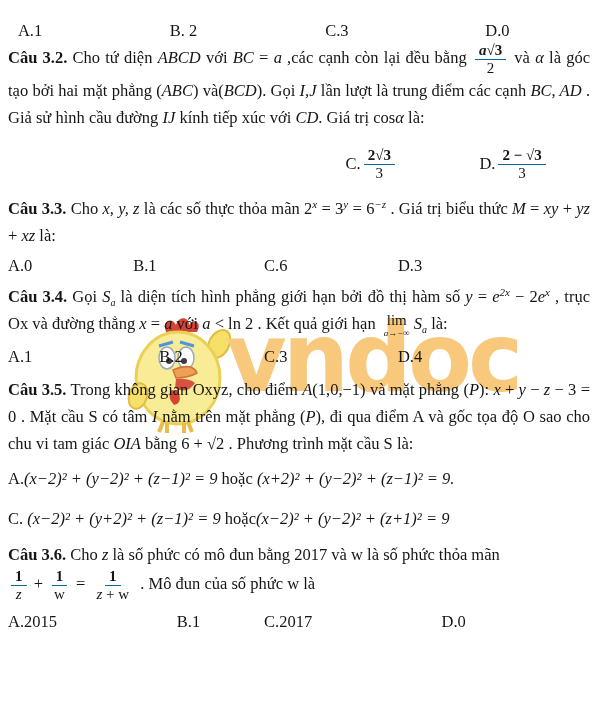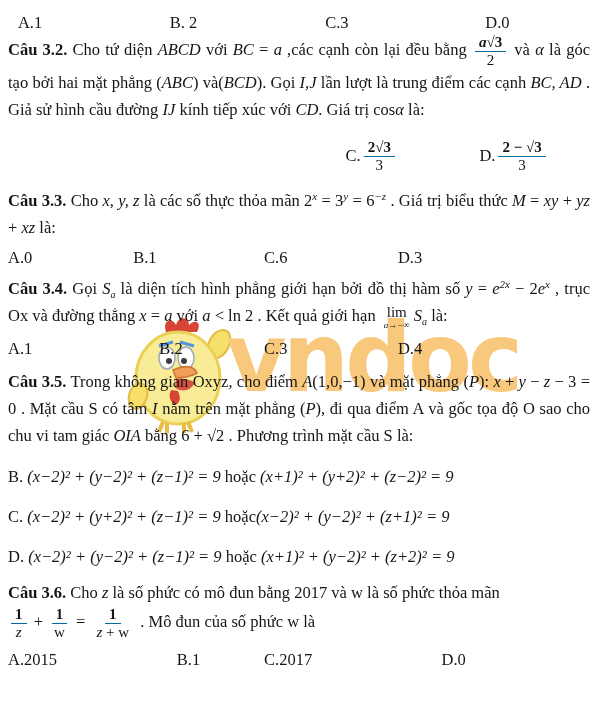--- a/index.html
+++ b/index.html
@@ -2,21 +2,21 @@
 <html><head>
 <meta charset="utf-8">
 <style>
   * { box-sizing: border-box; }
   html,body { margin:0; padding:0; }
   body {
     width:600px; height:721px; background:#ffffff; color:#151515;
     font-family:"Liberation Serif","DejaVu Serif",serif;
     position:relative; overflow:hidden;
   }
-  .content { position:relative; z-index:1; padding:12px 10px 0 8px; }
+  .content { position:relative; z-index:1; padding:20px 10px 0 8px; }
   .para { text-align:justify; font-size:16.5px; line-height:27px; margin:0; }
   .qlabel { font-weight:bold; }
   .mi { font-style:italic; }
   sup { font-size:11px; line-height:0; vertical-align:super; font-style:italic; }
   sub { font-size:10px; line-height:0; vertical-align:sub; font-style:italic; }
   .frac { display:inline-flex; flex-direction:column; align-items:center;
           vertical-align:middle; margin:0 3px; font-size:15px; line-height:17px; }
   .fnum { display:block; padding:0 4px; border-bottom:1px solid #0369a1;font-weight:bold; }
   .fden { display:block; padding:0 4px; }
   .lim { display:inline-flex; flex-direction:column; align-items:center;
@@ -129,23 +129,22 @@
     <span class="opt" style="left:44%">
         <span>C.3</span>
       </span>
     <span class="opt" style="left:67%">
         <span>D.4</span>
       </span>
   </div>
 
   <p class="para" style="margin-top:8px"><b class="qlabel">Câu 3.5.</b><span><span> Trong không gian Oxyz, cho điểm </span><span class="mi">A</span><span>(1,0,−1)  và mặt phẳng (</span><span class="mi">P</span><span>): </span><span class="mi">x</span><span> + </span><span class="mi">y</span><span> − </span><span class="mi">z</span><span> − 3 = 0 . Mặt cầu S có tâm </span><span class="mi">I</span><span> nằm trên mặt phẳng (</span><span class="mi">P</span><span>), đi qua điểm A và gốc tọa độ O sao cho chu vi tam giác </span><span class="mi">OIA</span><span> bằng 6 + √2 . Phương trình mặt cầu S là:</span></span></p>
 
-  <p class="choice" style="margin-top:16px"><span>B. </span><span class="mi">(x−2)² + (y−2)² + (z−1)² = 9</span><span> hoặc </span><span class="mi">(x+1)² + (y+2)² + (z−2)² = 9</span></p>
+  <p class="choice" style="margin-top:10px"><span>A.</span><span class="mi">(x−2)² + (y−2)² + (z−1)² = 9</span><span> hoặc </span><span class="mi">(x+2)² + (y−2)² + (z−1)² = 9.</span></p>
   <p class="choice" style="margin-top:16px"><span>C. </span><span class="mi">(x−2)² + (y+2)² + (z−1)² = 9</span><span> hoặc</span><span class="mi">(x−2)² + (y−2)² + (z+1)² = 9</span></p>
-  <p class="choice" style="margin-top:16px"><span>D. </span><span class="mi">(x−2)² + (y−2)² + (z−1)² = 9</span><span> hoặc </span><span class="mi">(x+1)² + (y−2)² + (z+2)² = 9</span></p>
 
   <p class="para" style="margin-top:10px"><b class="qlabel">Câu 3.6.</b><span><span> Cho </span><span class="mi">z</span><span> là số phức có mô đun bằng 2017 và </span><span>w</span><span> là số phức thỏa mãn</span><br><span class="frac">
           <span class="fnum">1</span>
           <span class="fden"><span class="mi">z</span></span>
         </span><span> + </span><span class="frac">
           <span class="fnum">1</span>
           <span class="fden"><span>w</span></span>
         </span><span> = </span><span class="frac">
           <span class="fnum">1</span>
           <span class="fden"><span class="mi">z</span><span> + w</span></span>

